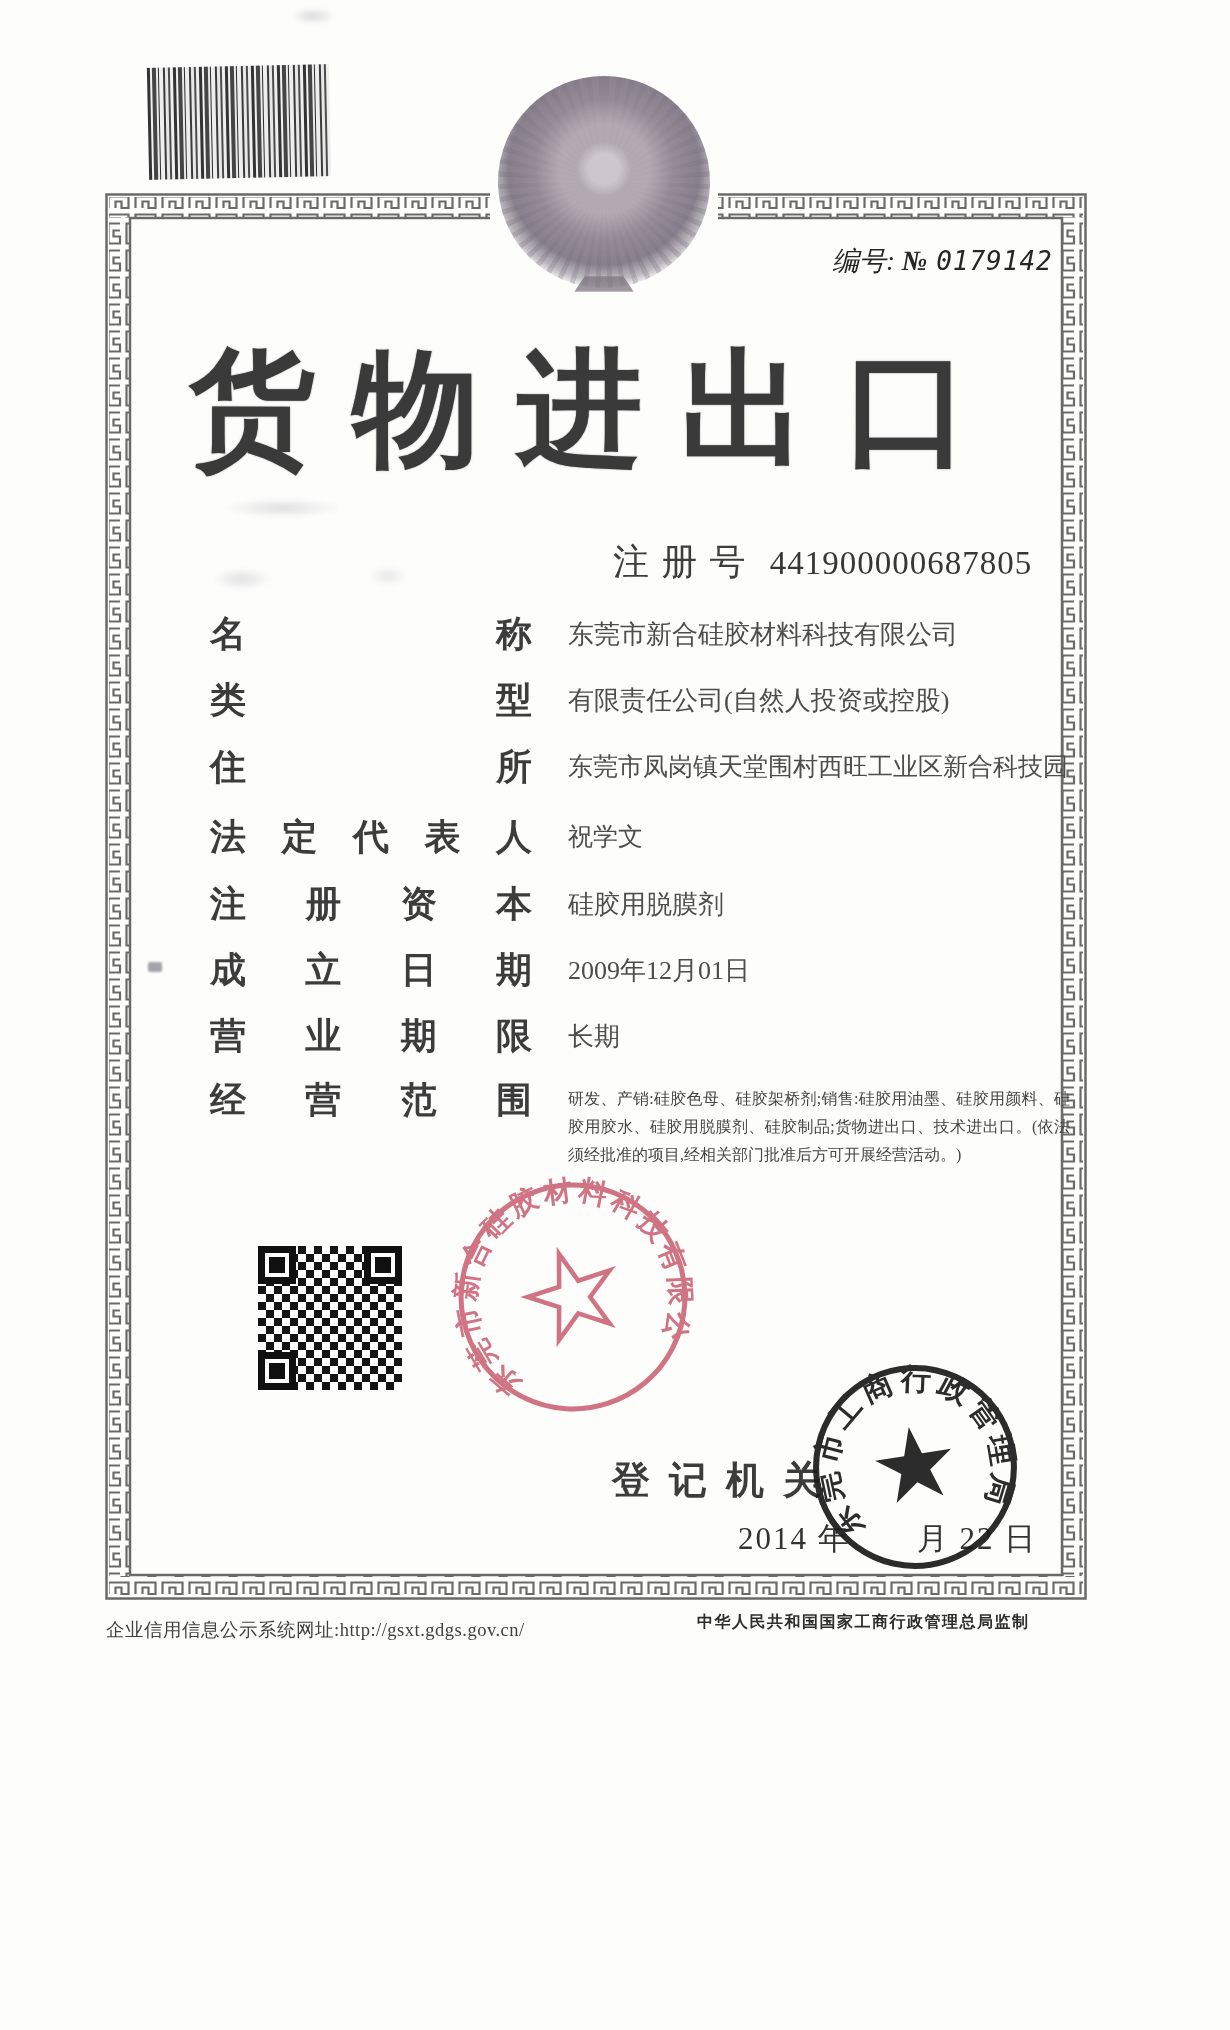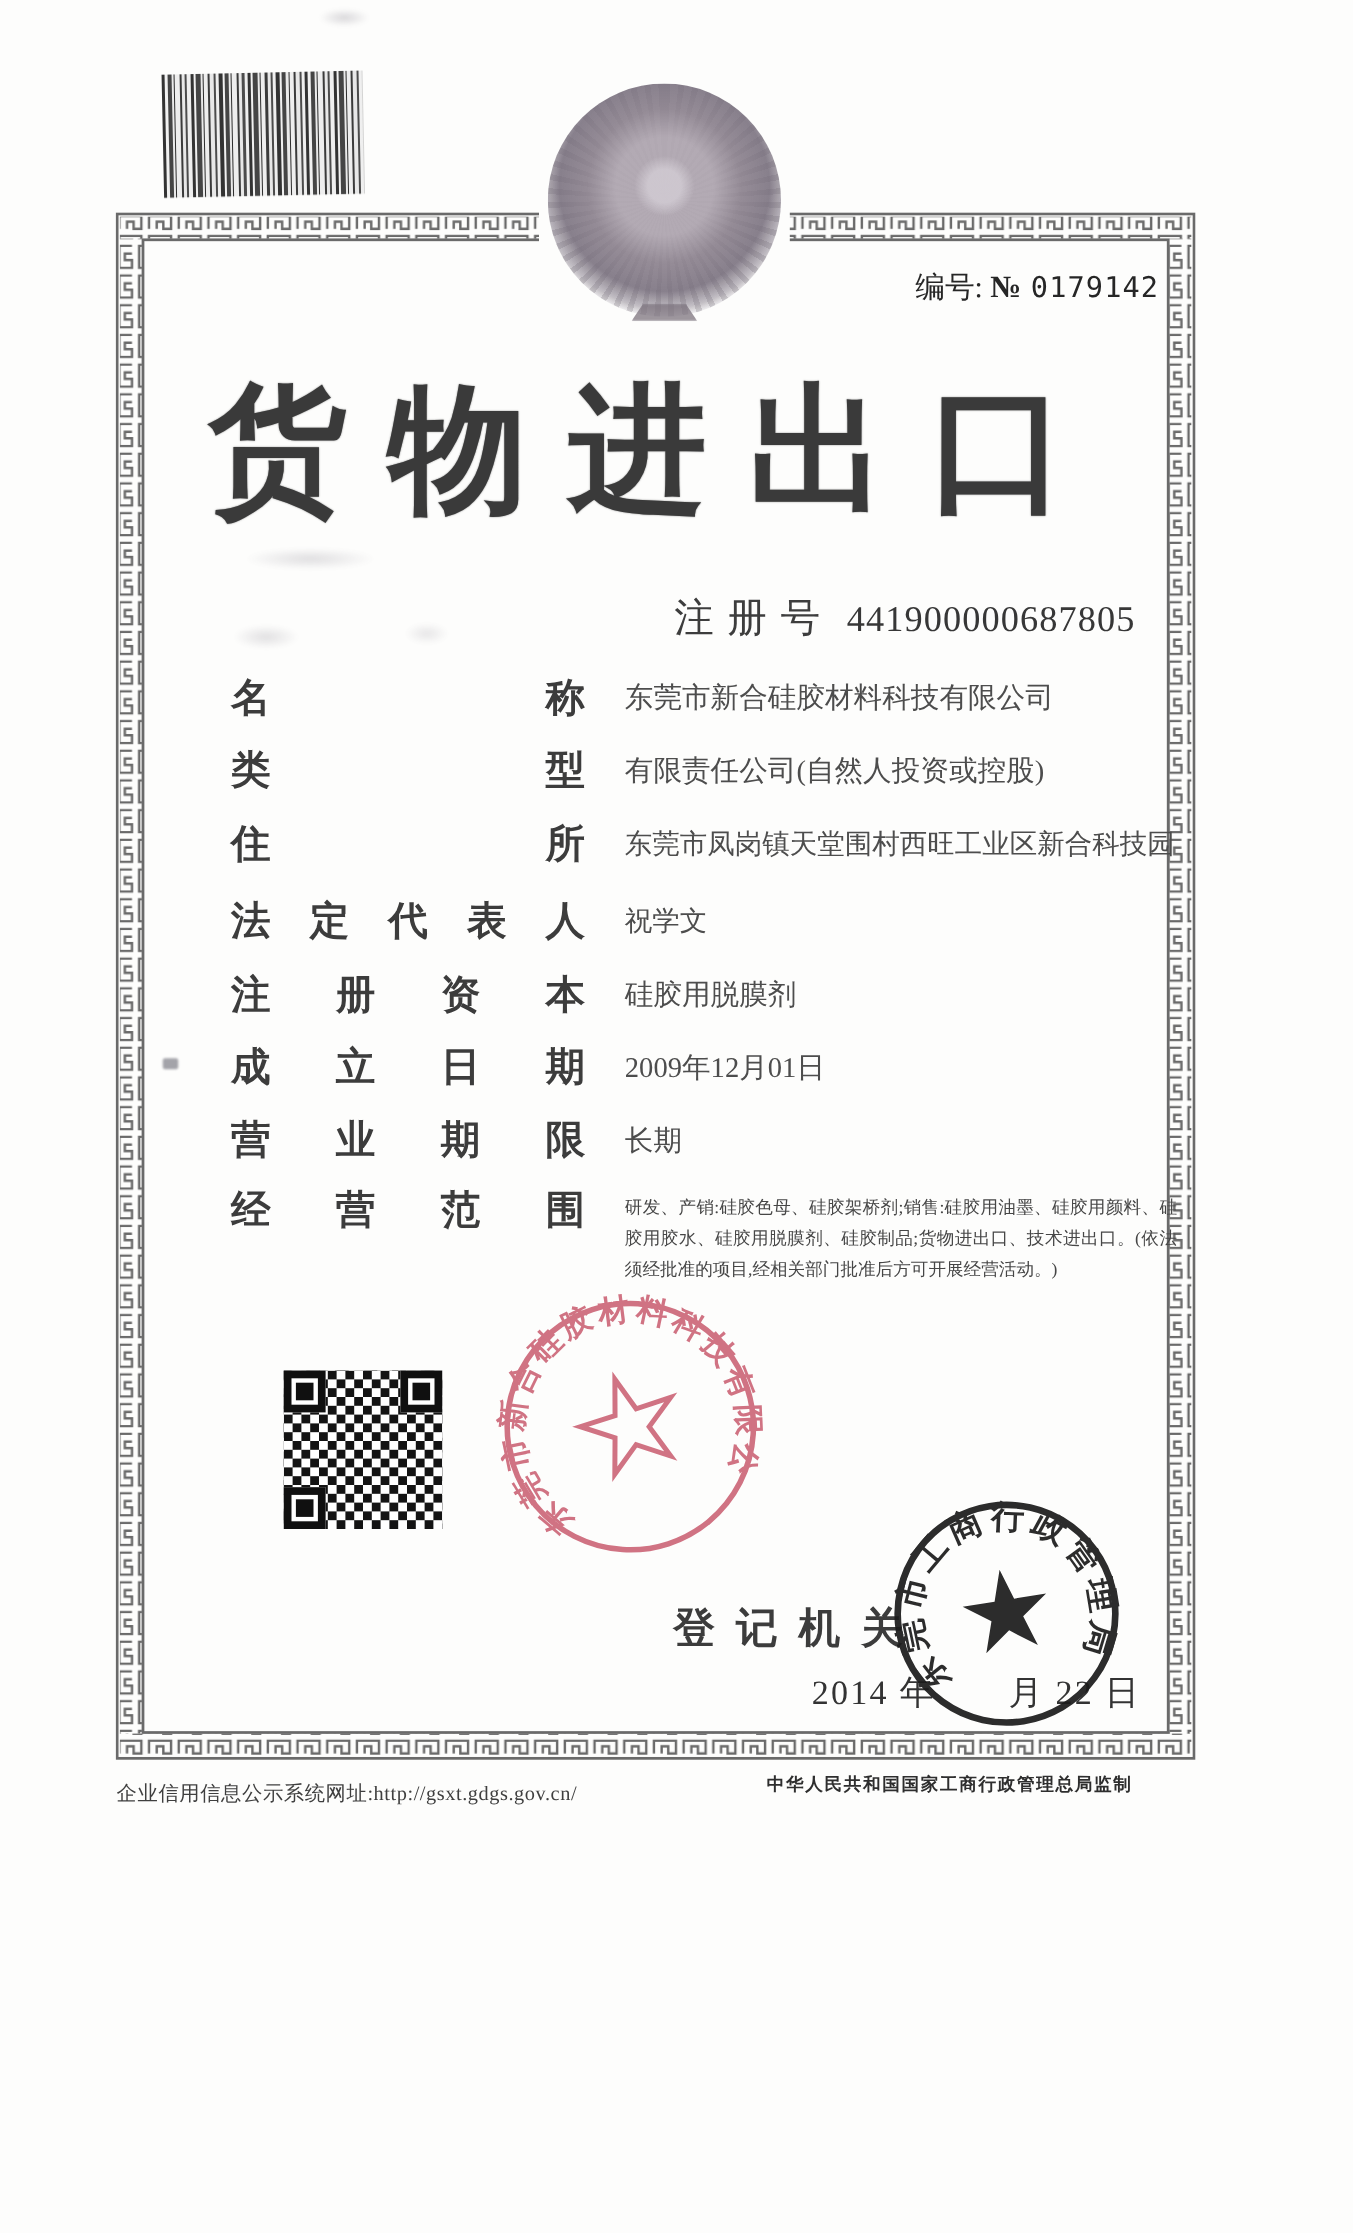--- a/index.html
+++ b/index.html
@@ -44,21 +44,21 @@
     background:radial-gradient(circle, rgba(226,221,228,.55) 0 40%, transparent 72%);
   }
   .emblem-base{
     width:60px;height:16px;margin:-12px auto 0;
     background:rgba(124,115,126,.75);
     clip-path:polygon(18% 0,82% 0,100% 100%,0 100%);
     filter:blur(1.1px);
   }
 
   
-  .serial{left:832px;top:243px;z-index:3;font-size:27px;color:#262626;white-space:nowrap;}
+  .serial{left:832px;top:243px;z-index:3;font-size:27px;color:#262626;white-space:nowrap;font-style:italic;}
   .serial .no{font-weight:bold;letter-spacing:2px;font-size:28px;}
   .serial .digits{font-family:"DejaVu Sans Mono", monospace;font-size:26px;letter-spacing:1px;font-weight:500;}
 
   .title{
     left:50%;top:326px;transform:translateX(-52%);z-index:3;
     font-family:"DejaVu Sans", sans-serif;font-weight:900;
     font-size:126px;letter-spacing:.3em;color:#3a3a3a;white-space:nowrap;
     text-shadow:0 0 1.5px rgba(40,40,40,.65);
   }
 

